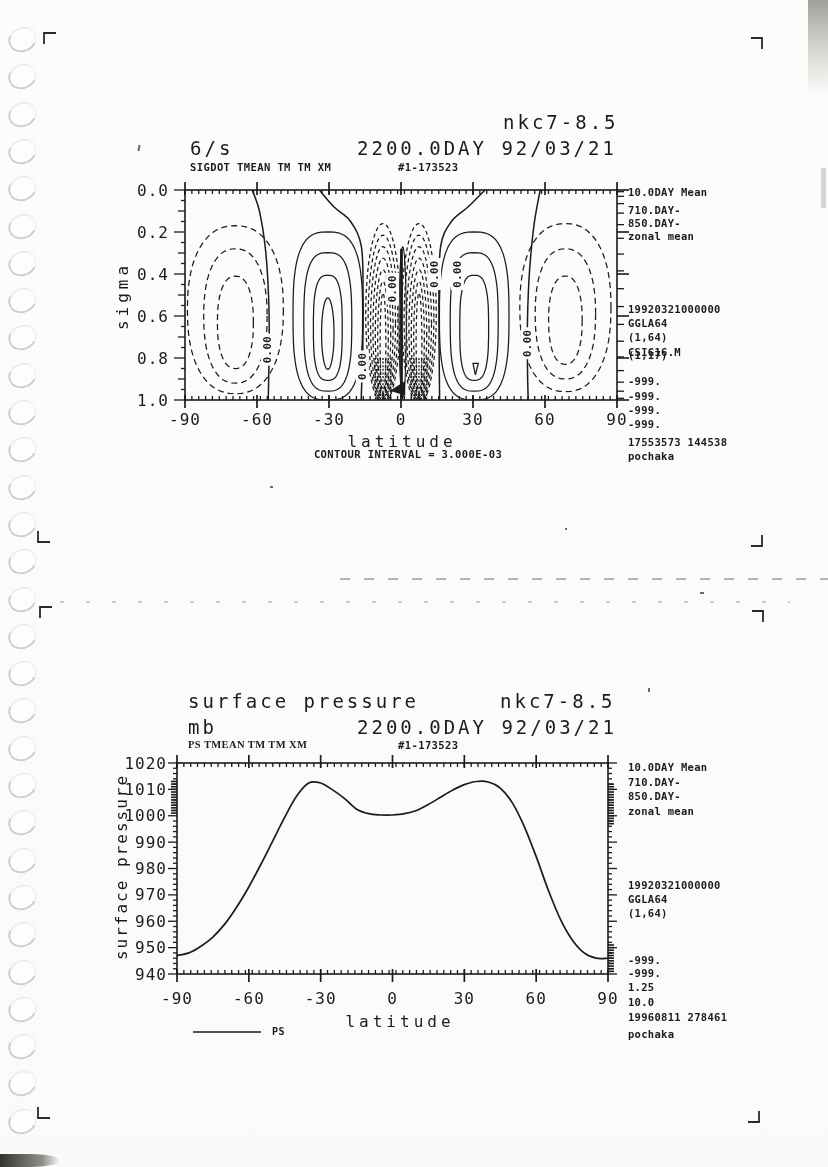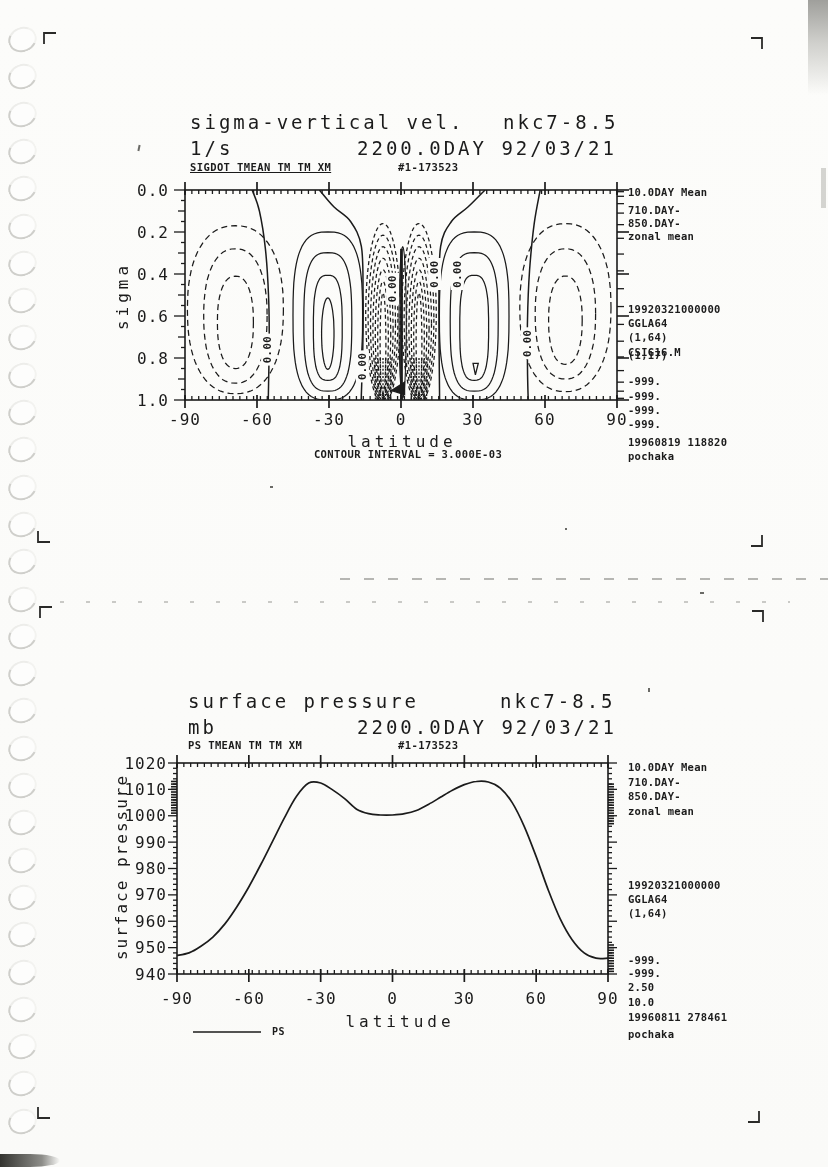--- a/index.html
+++ b/index.html
@@ -662,65 +662,64 @@
   <div class="smudge-bl abs"></div>
   <div class="edge-streak abs"></div>
   <div class="artifact1" style="left:340px;top:578px;width:488px;"></div>
   <div class="artifact2" style="left:60px;top:601px;width:730px;"></div>
   <div class="speck" style="left:138px;top:145px;width:2px;height:6px;transform:rotate(12deg);"></div>
   <div class="speck" style="left:270px;top:486px;width:3px;height:2px;"></div>
   <div class="speck" style="left:565px;top:528px;width:2px;height:2px;"></div>
   <div class="speck" style="left:700px;top:592px;width:4px;height:2px;"></div>
   <div class="speck" style="left:648px;top:688px;width:2px;height:4px;"></div>
 
-  <div class="abs t-big" style="left:190px;top:111px;">sigma-vertical vel.</div>
   <div class="abs t-big" style="left:503px;top:111px;">nkc7-8.5</div>
-  <div class="abs t-big" style="left:190px;top:137px;">1/s</div>
+  <div class="abs t-big" style="left:190px;top:137px;">6/s</div>
   <div class="abs t-big" style="left:357px;top:137px;">2200.0DAY 92/03/21</div>
-  <div class="abs t-small" style="left:190px;top:161px;text-decoration:underline;">SIGDOT TMEAN TM TM XM</div>
+  <div class="abs t-small" style="left:190px;top:161px;">SIGDOT TMEAN TM TM XM</div>
   <div class="abs t-small" style="left:398px;top:161px;">#1-173523</div>
   <div class="abs vlab" style="left:122px;top:296px;letter-spacing:4px;">sigma</div>
   <div class="abs xlab" style="left:402px;top:432px;">latitude</div>
   <div class="abs t-small" style="left:408px;top:448px;transform:translateX(-50%);">CONTOUR INTERVAL = 3.000E-03</div>
   <div id="notes1" class="abs" style="left:628px;top:0;">
       <div class="note" style="top: 186px;">10.0DAY Mean</div>
       <div class="note" style="top: 204px;">710.DAY-</div>
       <div class="note" style="top: 217px;">850.DAY-</div>
       <div class="note" style="top: 230px;">zonal mean</div>
       <div class="note" style="top: 303px;">19920321000000</div>
       <div class="note" style="top: 317px;">GGLA64</div>
       <div class="note" style="top: 331px;">(1,64)</div>
       <div class="note" style="top: 346px;">CSIG16.M</div>
       <div class="note" style="top: 349px;">(1,17)</div>
       <div class="note" style="top: 375px;">-999.</div>
       <div class="note" style="top: 390px;">-999.</div>
       <div class="note" style="top: 404px;">-999.</div>
       <div class="note" style="top: 418px;">-999.</div>
-      <div class="note" style="top: 436px;">19960819 118820</div>
+      <div class="note" style="top: 436px;">17553573 144538</div>
       <div class="note" style="top: 450px;">pochaka</div>
     </div>
 
   <div class="abs t-big" style="left:188px;top:690px;">surface pressure</div>
   <div class="abs t-big" style="left:500px;top:690px;">nkc7-8.5</div>
   <div class="abs t-big" style="left:188px;top:716px;">mb</div>
   <div class="abs t-big" style="left:357px;top:716px;">2200.0DAY 92/03/21</div>
-  <div class="abs t-small" style="left:188px;top:739px;">PS TMEAN TM TM XM</div>
+  <div class="abs t-small" style="left:188px;top:739px;font-family:Liberation Serif, serif;">PS TMEAN TM TM XM</div>
   <div class="abs t-small" style="left:398px;top:739px;">#1-173523</div>
   <div class="abs vlab" style="left:121px;top:867px;letter-spacing:2px;">surface pressure</div>
   <div class="abs xlab" style="left:400px;top:1012px;">latitude</div>
   <div class="abs t-small" style="left:272px;top:1026px;font-size:10px;">PS</div>
   <div id="notes2" class="abs" style="left:628px;top:0;">
       <div class="note" style="top: 761px;">10.0DAY Mean</div>
       <div class="note" style="top: 776px;">710.DAY-</div>
       <div class="note" style="top: 790px;">850.DAY-</div>
       <div class="note" style="top: 805px;">zonal mean</div>
       <div class="note" style="top: 879px;">19920321000000</div>
       <div class="note" style="top: 893px;">GGLA64</div>
       <div class="note" style="top: 907px;">(1,64)</div>
       <div class="note" style="top: 954px;">-999.</div>
       <div class="note" style="top: 967px;">-999.</div>
-      <div class="note" style="top: 981px;">2.50</div>
+      <div class="note" style="top: 981px;">1.25</div>
       <div class="note" style="top: 996px;">10.0</div>
       <div class="note" style="top: 1011px;">19960811 278461</div>
       <div class="note" style="top: 1028px;">pochaka</div>
     </div>
 
 </div>
 
 </body></html>

